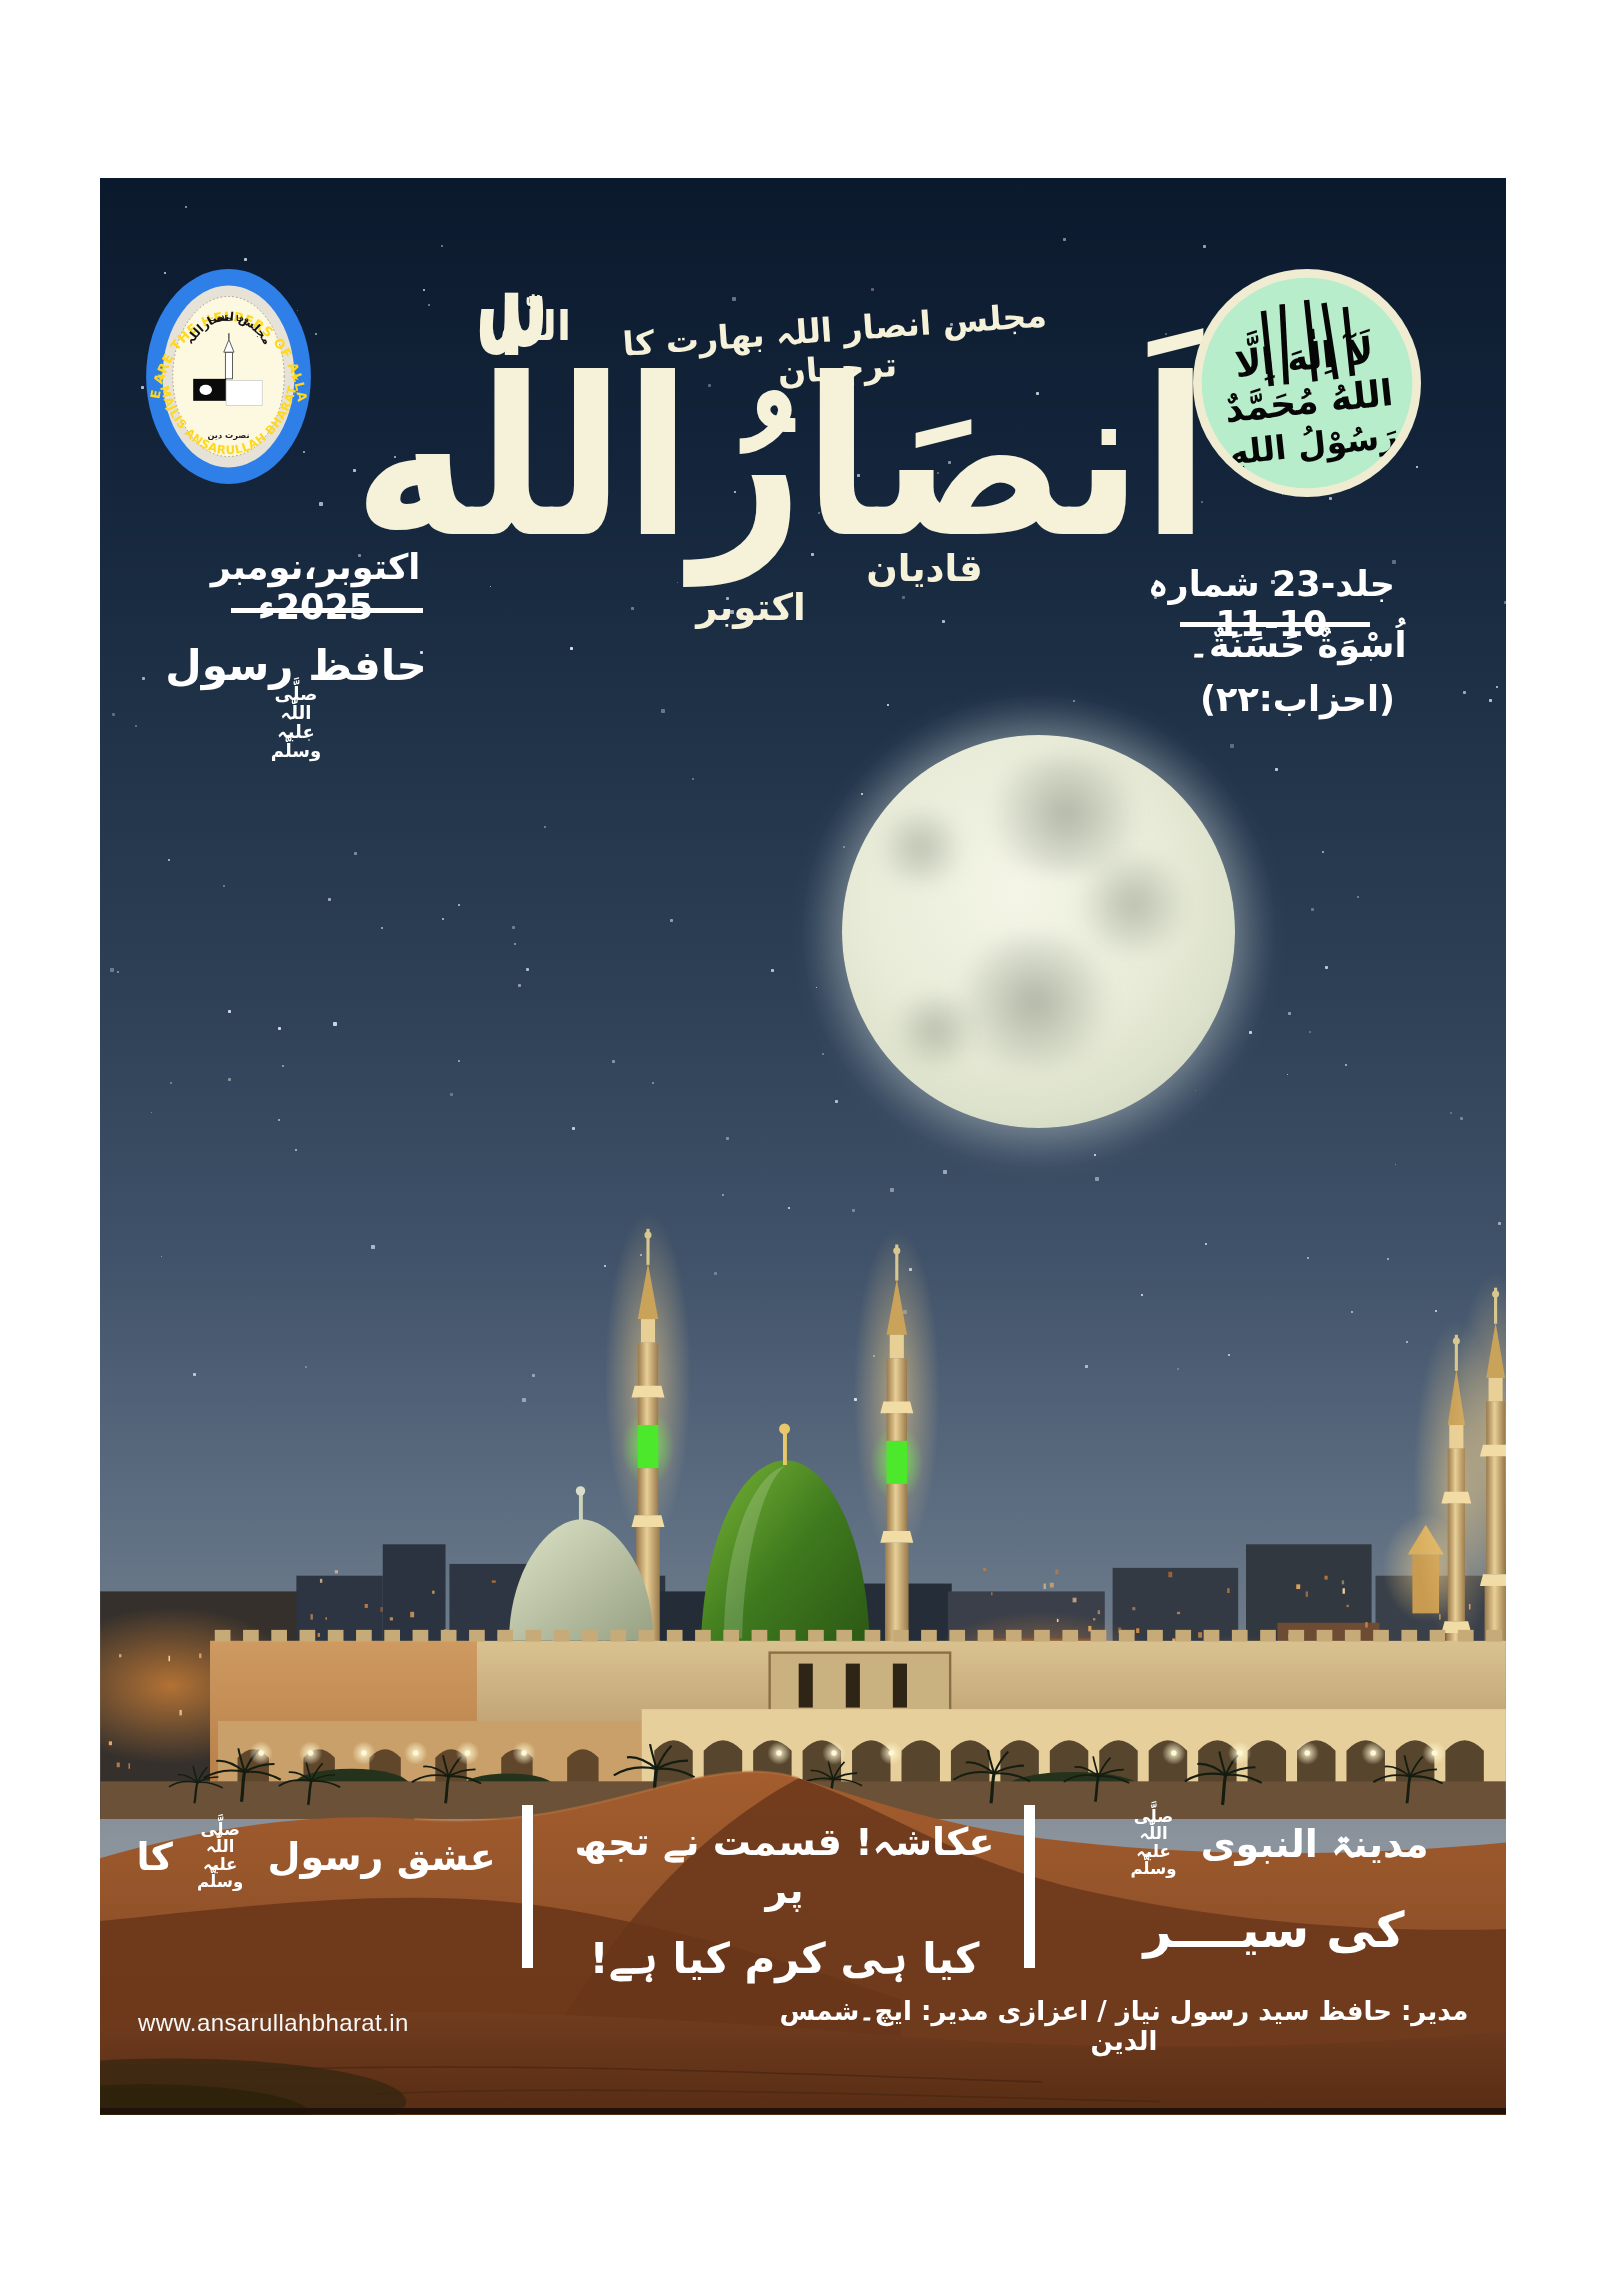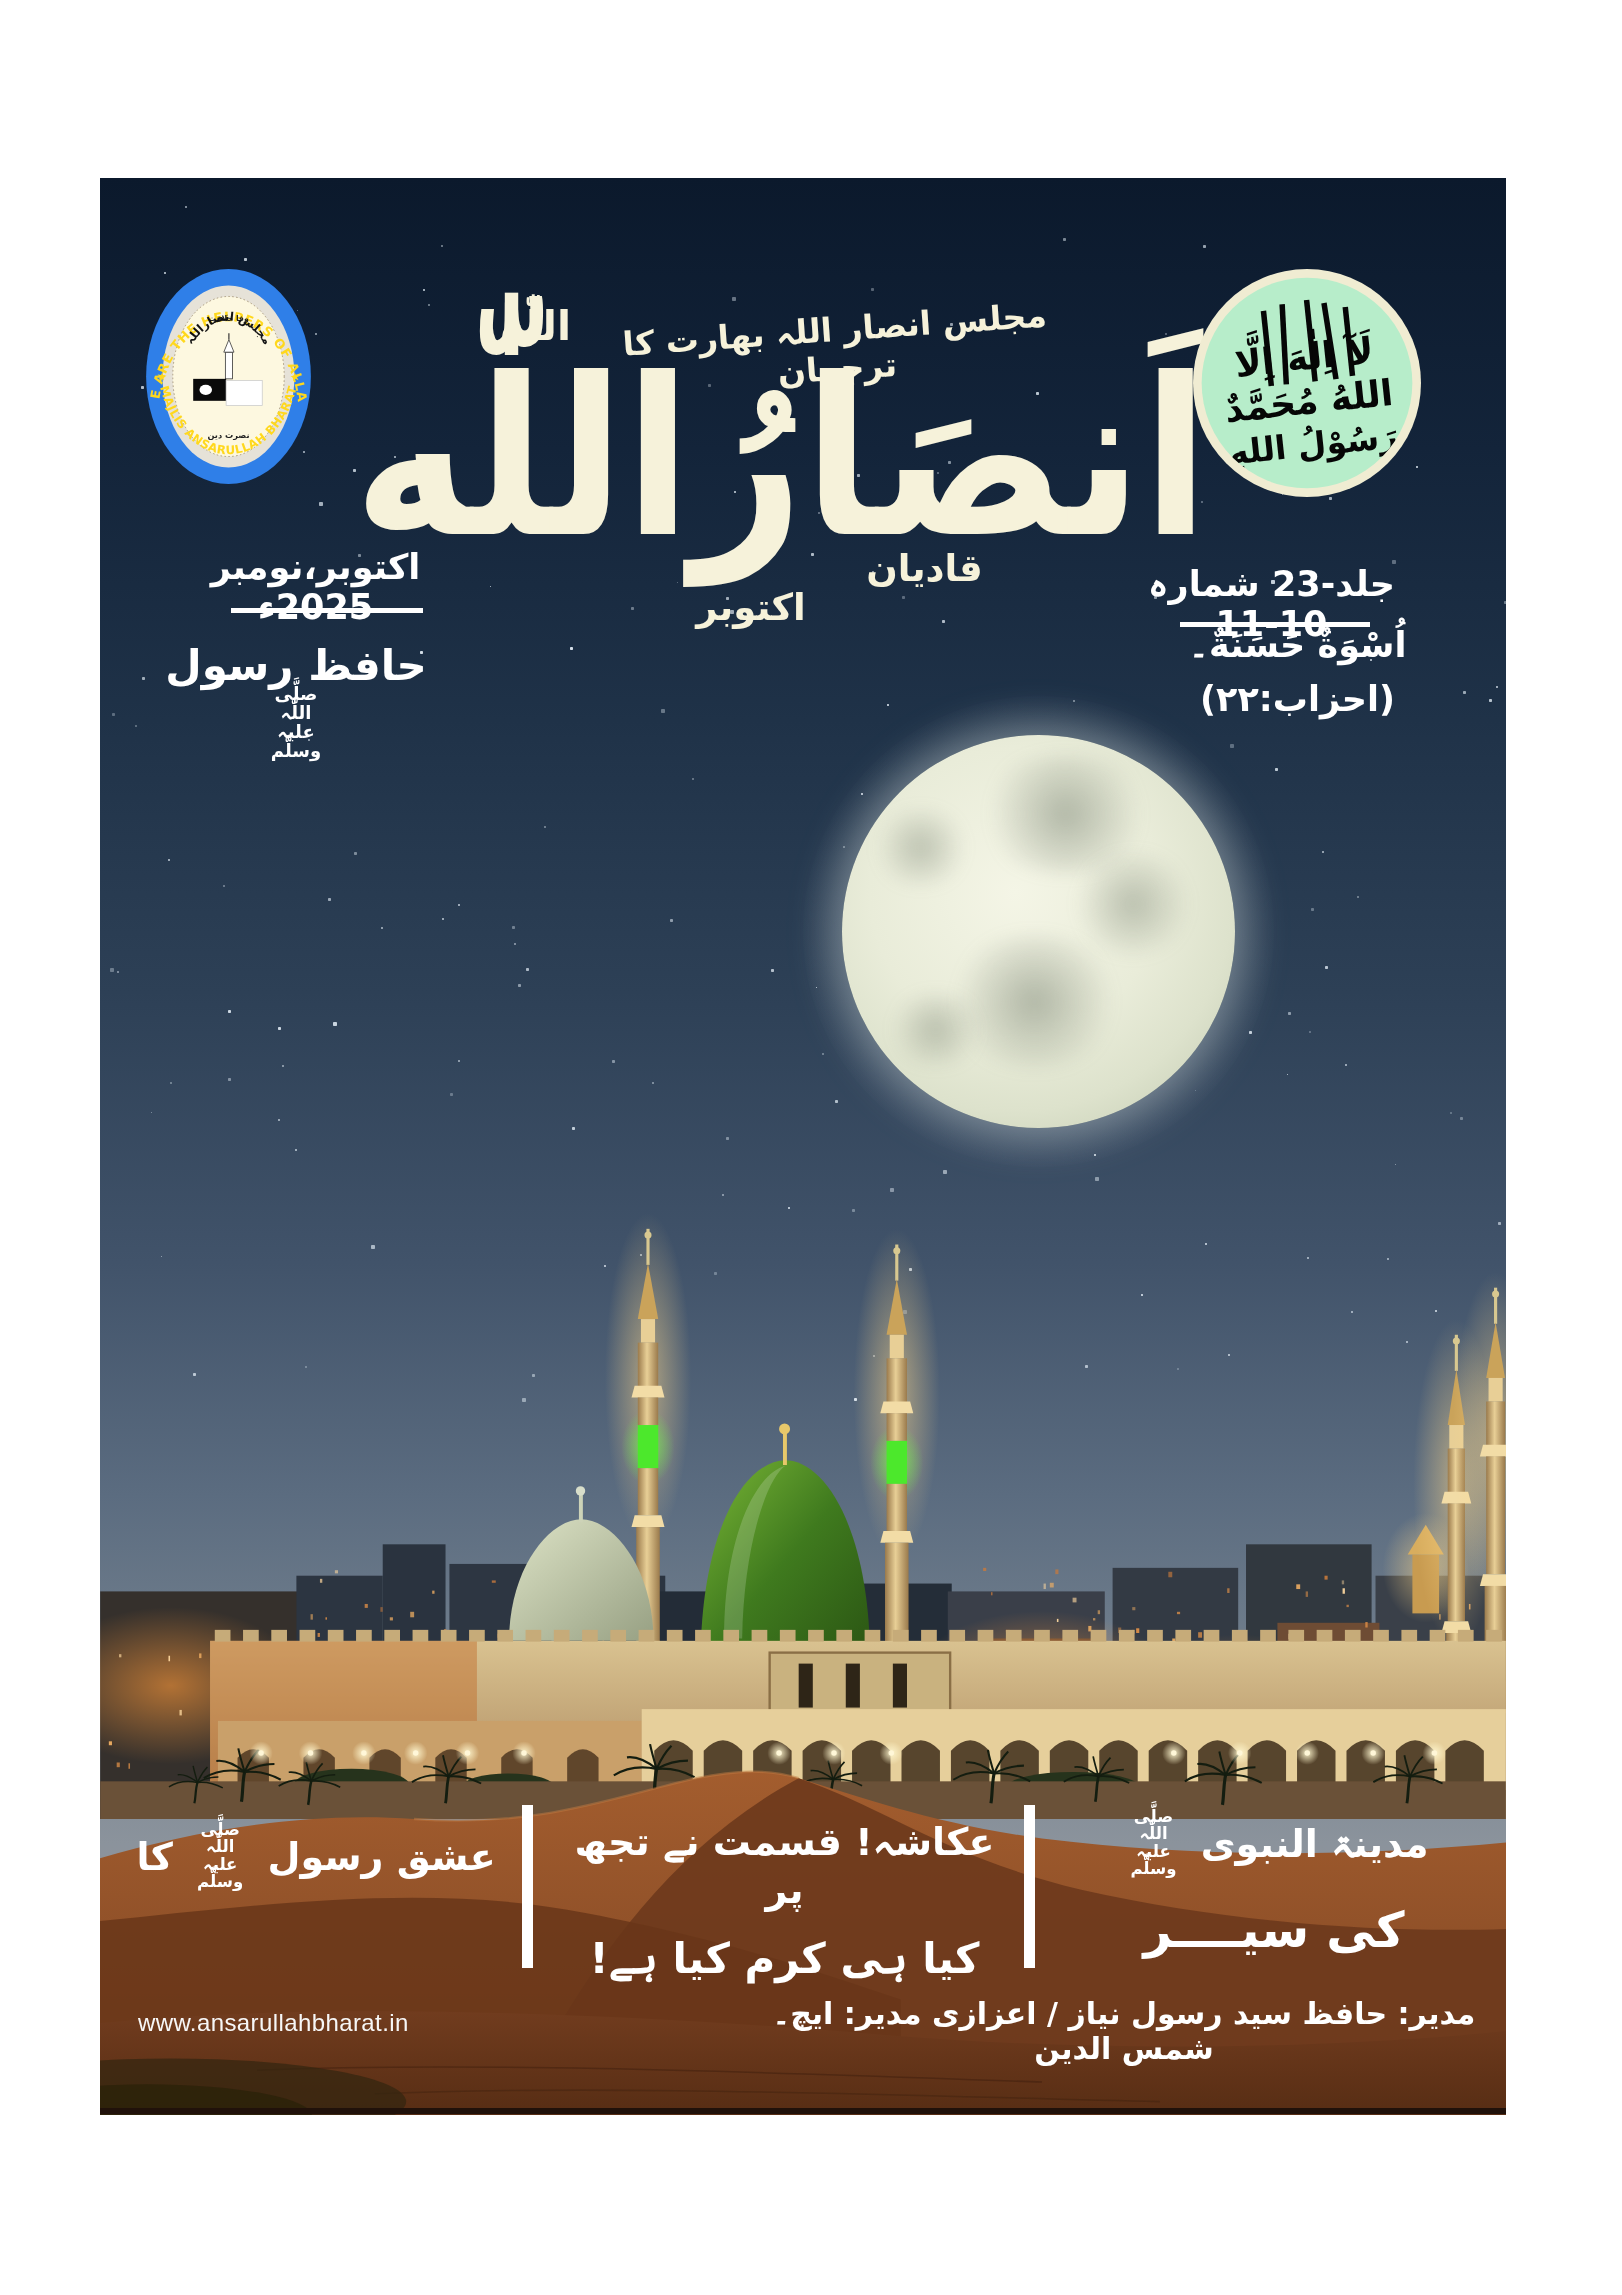--- a/index.html
+++ b/index.html
@@ -44,21 +44,21 @@
   .article .l1{font-size:38px;line-height:1.25;}
   .article .l2{font-size:42px;margin-top:20.4px;}
   .article .saw{display:inline-block;width:68px;font-size:16.5px;line-height:1.05;vertical-align:middle;transform:translateY(-3.9px);}
   .article.a0{left:23.6px;top:1647px;width:385px;}
   .article.a1{left:459px;top:1641px;width:451px;}
   .article.a2{left:954px;top:1634px;width:440px;}
   .article.a2 .l2{font-size:49px;}
 
   .website{position:absolute;left:38px;top:1831px;font-family:"Liberation Sans",sans-serif;
        font-size:24px;color:#f7f7f7;letter-spacing:0.4px;}
-  .editors{position:absolute;left:667px;top:1818px;width:714px;text-align:center;font-size:30px;font-weight:bold;}
+  .editors{position:absolute;left:667px;top:1818px;width:714px;text-align:center;font-size:26px;font-weight:bold;}
 
   .logo-wrap{position:absolute;left:46px;top:91px;width:165px;height:215px;}
   .seal-wrap{position:absolute;left:1093px;top:91px;width:228px;height:228px;}
   svg text{font-family:"DejaVu Sans",sans-serif;}
   .bottom-edge{position:absolute;left:0;top:1930px;width:1406px;height:6.3px;background:#20110a;}
 </style>
 </head>
 <body>
 
 <div class="page">

